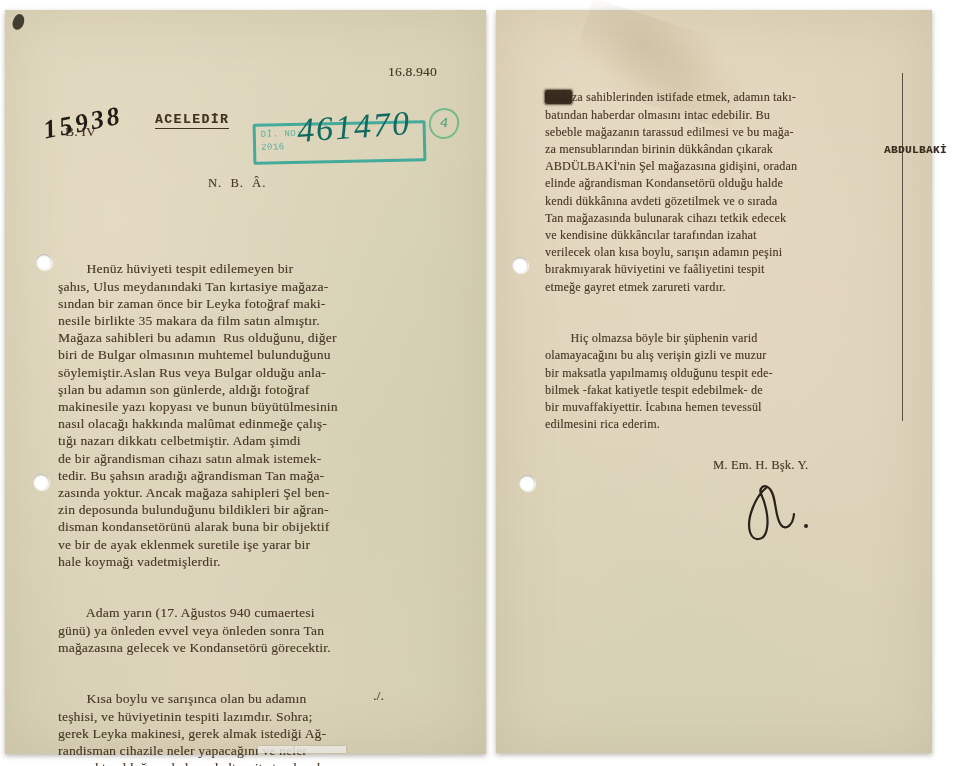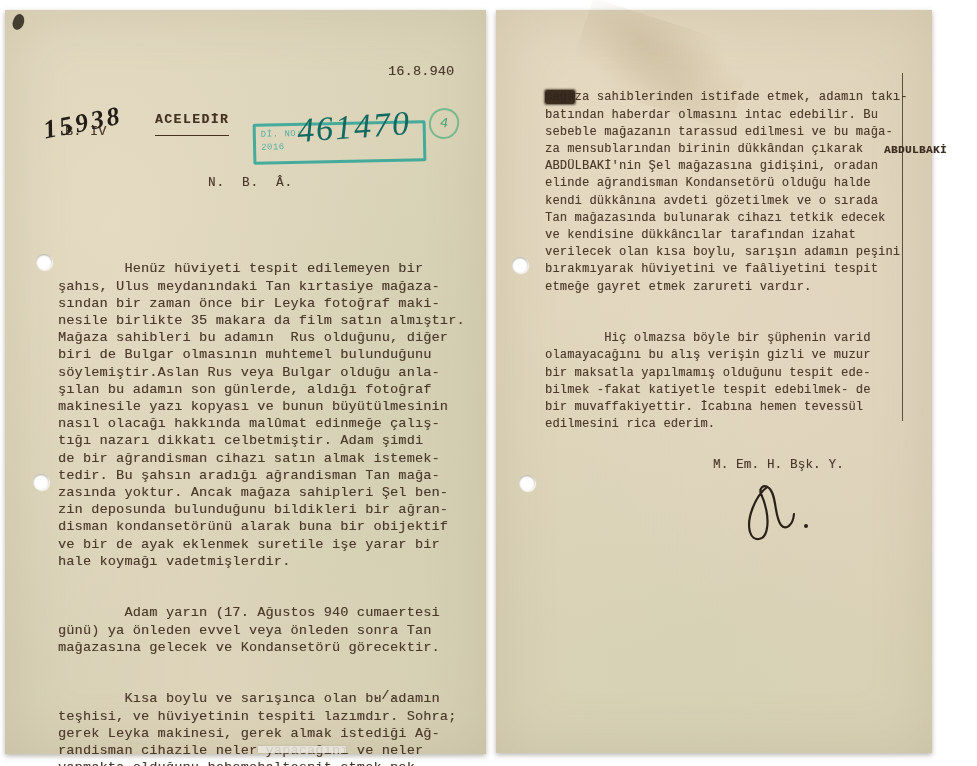--- a/index.html
+++ b/index.html
@@ -27,20 +27,21 @@
     background-image:
       radial-gradient(ellipse at 30% 20%, rgba(236,222,200,.5), transparent 60%),
       radial-gradient(ellipse at 75% 45%, rgba(231,214,196,.55), transparent 55%),
       radial-gradient(ellipse at 40% 80%, rgba(211,209,180,.5), transparent 60%),
       linear-gradient(165deg,#e0d5bb,#d8d1b5);
   }
   .typew{
     position:absolute;white-space:pre;color:#4a3829;
     text-shadow:.4px .4px 0 rgba(74,56,41,.35);
     letter-spacing:.2px;
+    font-family:Liberation Serif, serif;
   }
   #p1-body{left:53px;top:216px;font-size:13.5px;line-height:17.2px;}
   #p2-body{left:49px;top:45px;font-size:12px;line-height:17.2px;}
   .para{margin:0;}
   .blot{
     background:#3a2d20;color:#30241a;border-radius:2px;
     box-shadow:0 0 2px 1px rgba(58,45,32,.75);
   }
   .hole{
     position:absolute;width:16px;height:16px;border-radius:50%;
@@ -67,21 +68,21 @@
     transform:rotate(10deg);
   }
   .handnum{
     position:absolute;left:38px;top:98px;
     font-family:"Liberation Serif","DejaVu Serif",serif;font-style:italic;font-weight:bold;
     font-size:26px;color:#211c15;transform:rotate(-11deg);letter-spacing:3px;
   }
   .urgency{
     position:absolute;left:150px;top:102px;font-size:13px;font-weight:bold;
     color:#43321f;letter-spacing:1.5px;border-bottom:1.5px solid #43321f;
-    padding-bottom:8px;text-shadow:.4px .4px 0 rgba(67,50,31,.4);
+    padding-bottom:1px;text-shadow:.4px .4px 0 rgba(67,50,31,.4);
   }
   .margin-line{
     position:absolute;left:406px;top:63px;width:0;height:348px;
     border-left:1.6px solid rgba(46,36,26,.75);
   }
   .margin-note{
     position:absolute;left:388px;top:114px;font-size:11px;font-weight:bold;
     color:#3c2d20;letter-spacing:.4px;white-space:pre;
     text-shadow:.4px .4px 0 rgba(60,45,30,.4);
     margin-top:20px;

